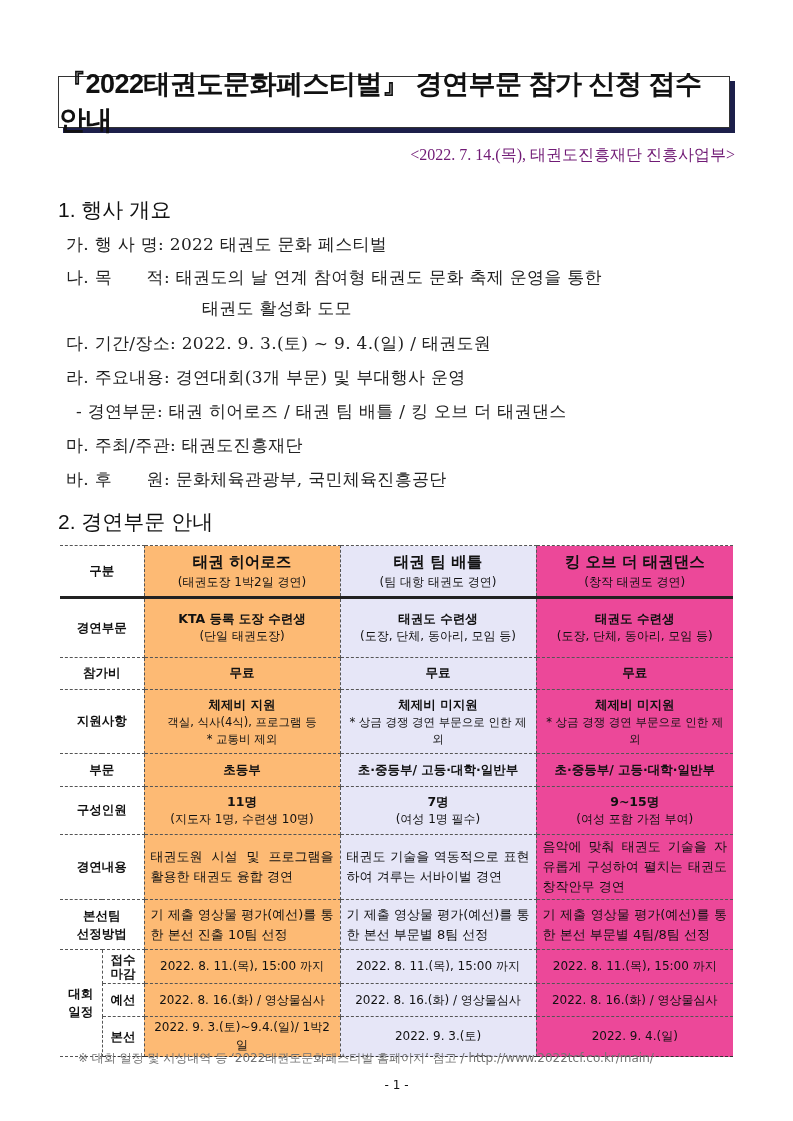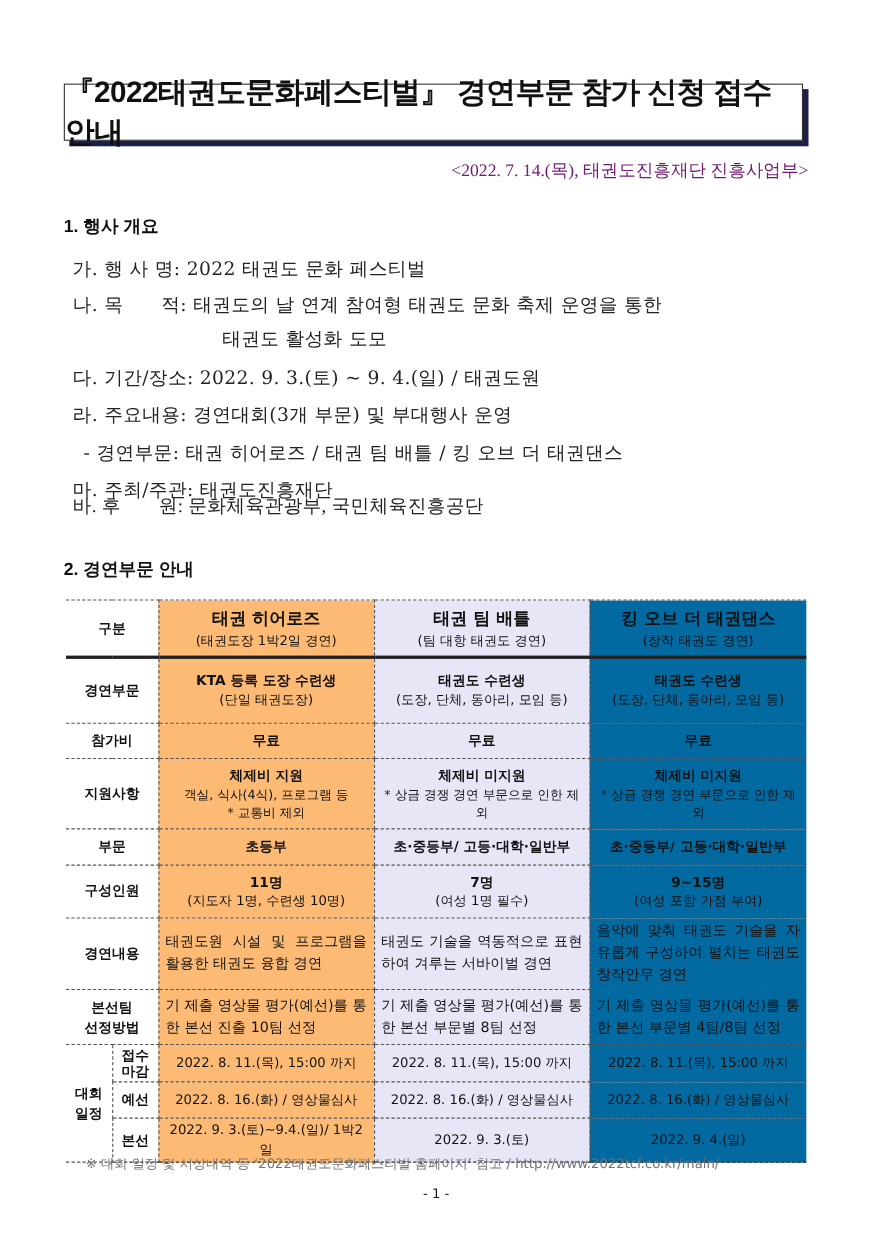--- a/index.html
+++ b/index.html
@@ -16,21 +16,21 @@
   .title-box span {
     font-family: "Liberation Sans", sans-serif; font-weight: bold;
     font-size: 27px; letter-spacing: -0.5px; color: #111;
   }
   .subtitle {
     position: absolute; right: 58px; top: 145px;
     font-family: "Liberation Serif", serif; font-size: 16px; color: #701a75;
   }
   .section-head {
     position: absolute; left: 58px;
-    font-family: "Liberation Sans", sans-serif; font-weight: bold; font-size: 16px;
+    font-family: "Liberation Sans", sans-serif; font-weight: normal; font-size: 21px;
   }
   .line {
     position: absolute; left: 66px;
     font-family: "DejaVu Serif", serif; font-size: 17px; color: #222;
     white-space: nowrap; letter-spacing: 0.3px;
   }
   .line.indent { left: 202px; }
   .line.sub { left: 76px; }
 
   table.main {
@@ -42,21 +42,21 @@
     border: 1px dashed #555; text-align: center; vertical-align: middle;
     padding: 2px 4px; line-height: 1.45;
   }
   table.main tr:first-child td { border-top: 1px dashed #555; }
   table.main tr.head td { border-bottom: 3px solid #222; }
   table.main tr:last-child td { border-bottom: 1px dashed #333; }
   table.main td:first-child { border-left: none; }
   table.main td:last-child { border-right: none; }
   .c-hero { background: #fdba74; }
   .c-team { background: #e6e6f7; }
-  .c-king { background: #0369a1; }
+  .c-king { background: #ec4899; }
   .rowlbl { font-weight: bold; font-size: 12.5px; }
   .big { font-weight: bold; font-size: 15.5px; }
   .bold { font-weight: bold; font-size: 12.5px; }
   .small { font-size: 11.5px; }
   .just { text-align: justify !important; font-size: 13px; line-height: 1.55 !important; padding: 2px 6px !important; }
   .footnote {
     position: absolute; left: 78px; top: 1050px;
     font-family: "DejaVu Sans", sans-serif; font-size: 12px; color: #737373;
   }
   .pagenum {
@@ -92,21 +92,21 @@
   <span>경연대회(3개 부문) 및 부대행사 운영</span>
 </div>
 <div class="line sub" style="top:400px;">
   <span>- 경연부문:</span>
   <span>태권 히어로즈 / 태권 팀 배틀 / 킹 오브 더 태권댄스</span>
 </div>
 <div class="line" style="top:434px;">
   <span>마. 주최/주관:</span>
   <span>태권도진흥재단</span>
 </div>
-<div class="line" style="top:448px;font-family:Liberation Serif, serif;">
+<div class="line" style="top:468px;">
   <span>바. 후　　원:</span>
   <span>문화체육관광부, 국민체육진흥공단</span>
 </div>
 
 <div class="section-head" style="top:508px;">2. 경연부문 안내</div>
 
 <table class="main">
   <colgroup>
     <col style="width:42px">
       <col style="width:42px">

